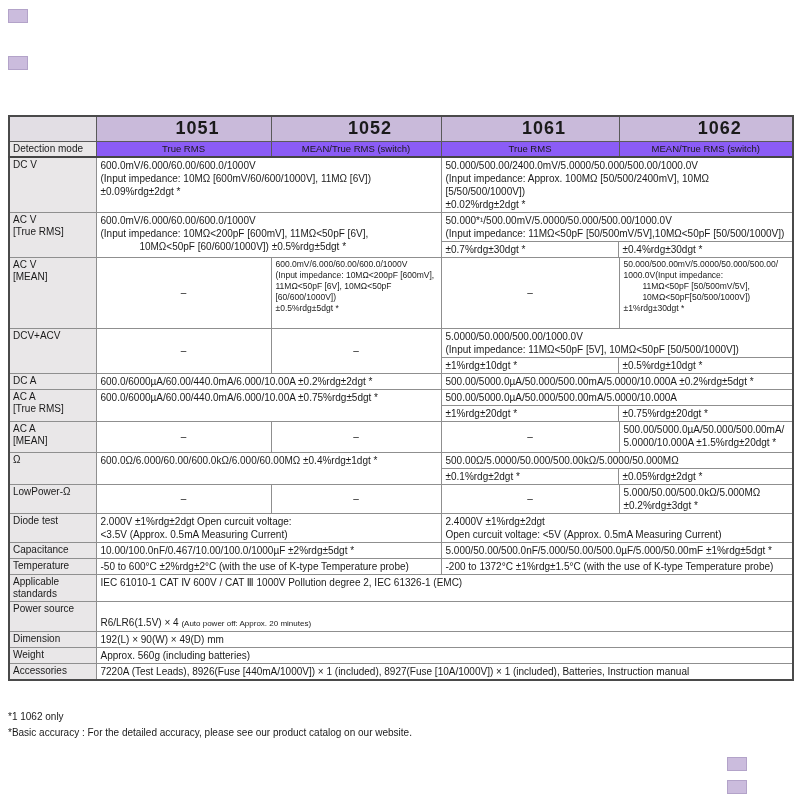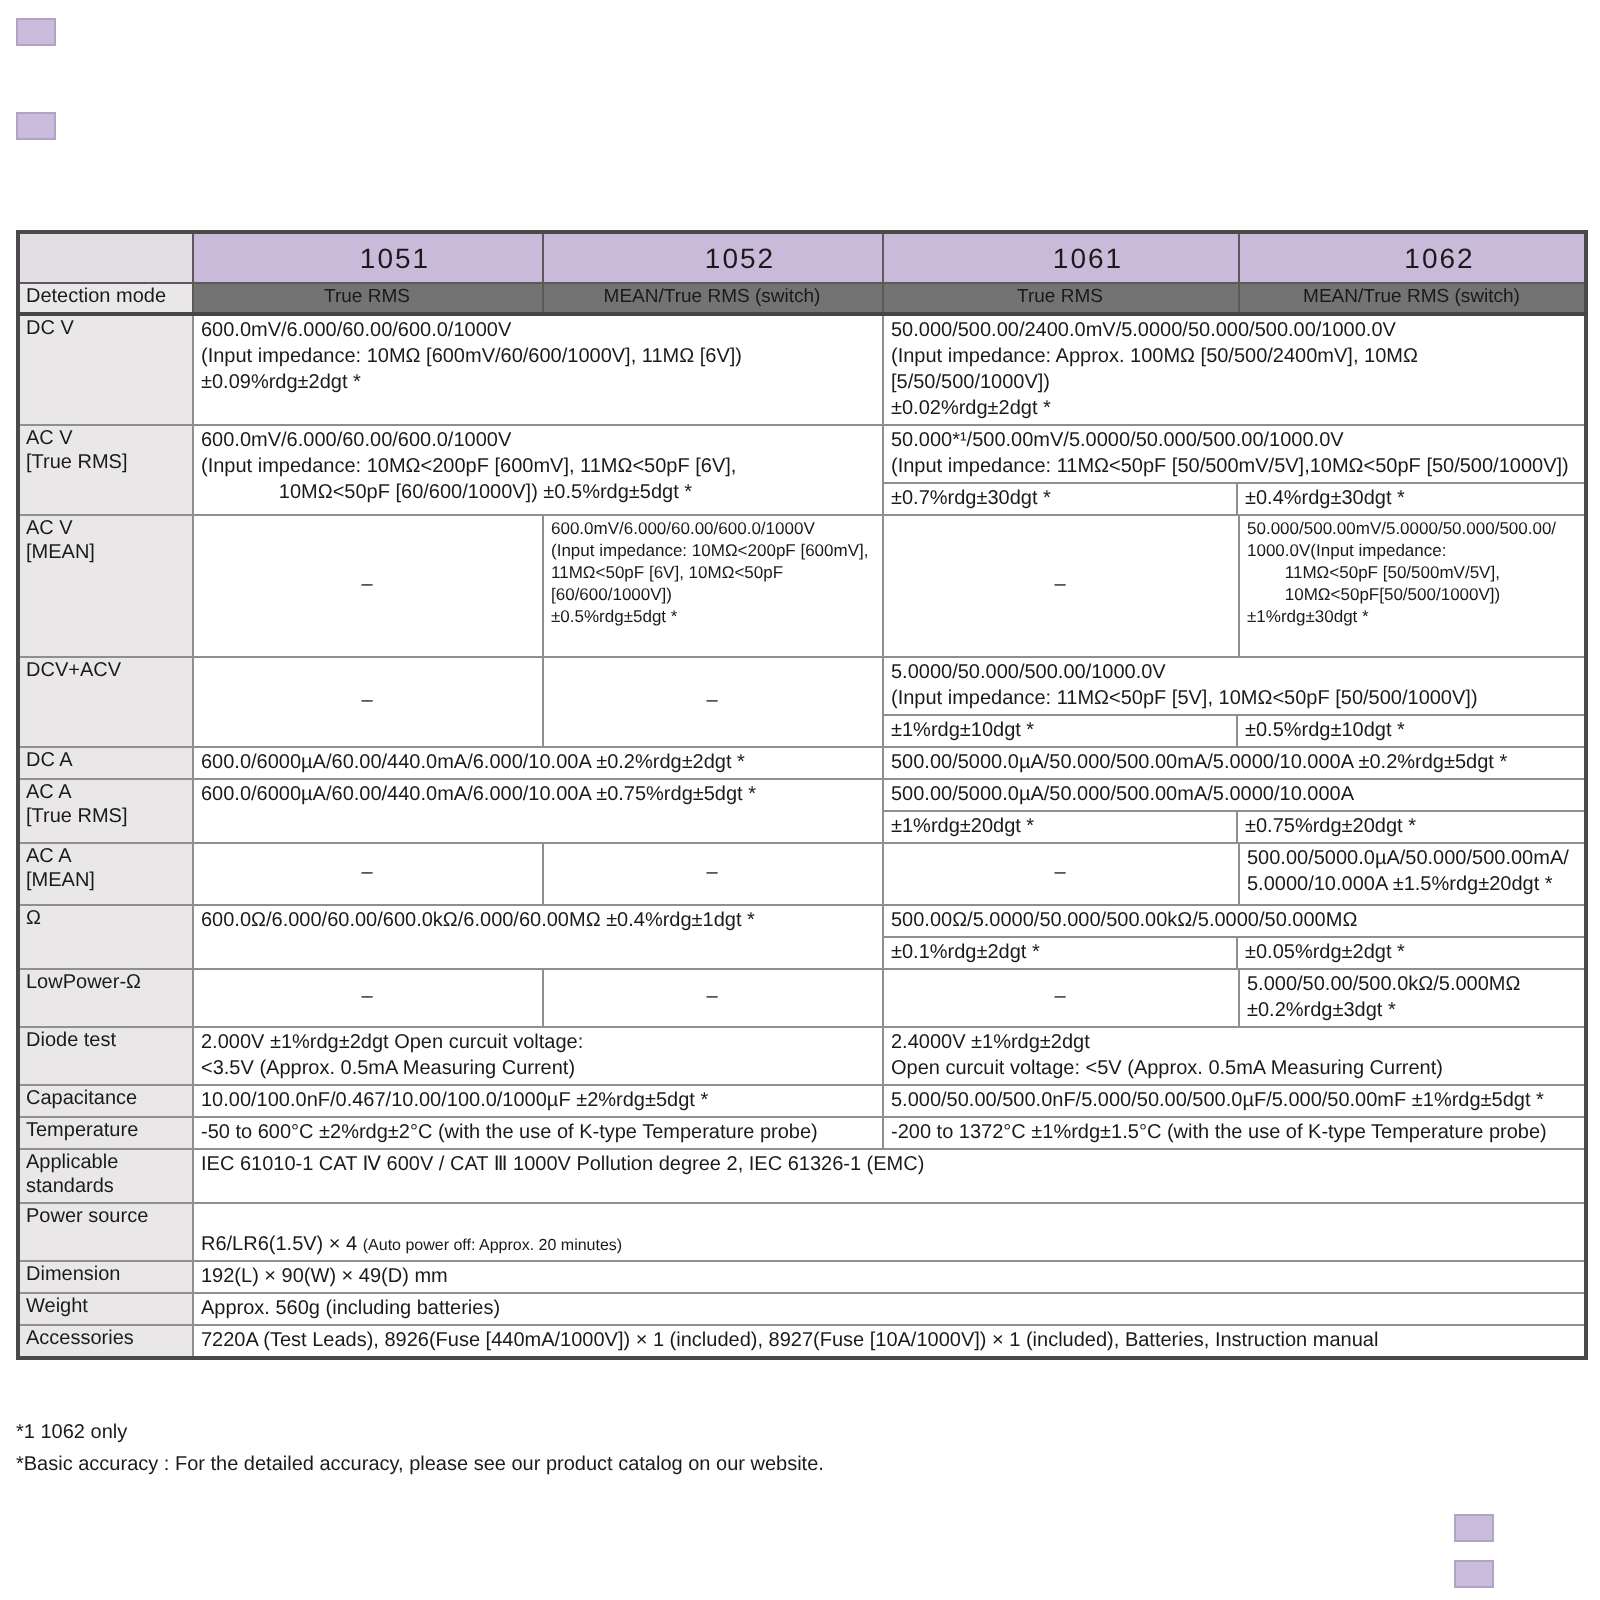--- a/index.html
+++ b/index.html
@@ -9,23 +9,23 @@
 
   .ph { position:absolute; width:20px; height:14px; background:#cbbcdd; border:1px solid #b3a3c9; }
 
   table.spec { position:absolute; left:8px; top:115px; width:784px;
     border-collapse:collapse; table-layout:fixed;
     border:2px solid #4a4a4a; }
   td { border:1px solid #8f8f8f; overflow:hidden; }
 
   
   tr.models td { background:#c9bada; border:1px solid #5a5a5a; height:25px;
-    text-align:center; vertical-align:middle; font-weight:normal; font-size:14px; letter-spacing:1px;padding-left:28px; }
+    text-align:center; vertical-align:middle; font-weight:bold; font-size:18px; letter-spacing:1px;padding-left:28px; }
   tr.models td.corner { background:#e2dee4; }
-  tr.det td { background:#737373; border:1px solid #5a5a5a; border-bottom:2px solid #454545; height:12px;
+  tr.det td { background:#8b5cf6; border:1px solid #5a5a5a; border-bottom:2px solid #454545; height:12px;
     text-align:center; vertical-align:middle; font-size:9.5px; }
   tr.det td.lab { background:#e9e7e8; text-align:left; padding-left:3px; font-size:10px; }
 
   
   td.lab { background:#e9e7e8; font-size:10px; line-height:12px; padding:1px 3px;
     vertical-align:top; white-space:pre-line; }
   td.v { font-size:10px; line-height:13px; padding:1px 4px; vertical-align:top; white-space:pre-line; }
   td.v.sm { font-size:8.5px; line-height:11px; }
   td.dash { text-align:center; vertical-align:middle; font-size:10px; }
   td.split { padding:0; vertical-align:top; }

